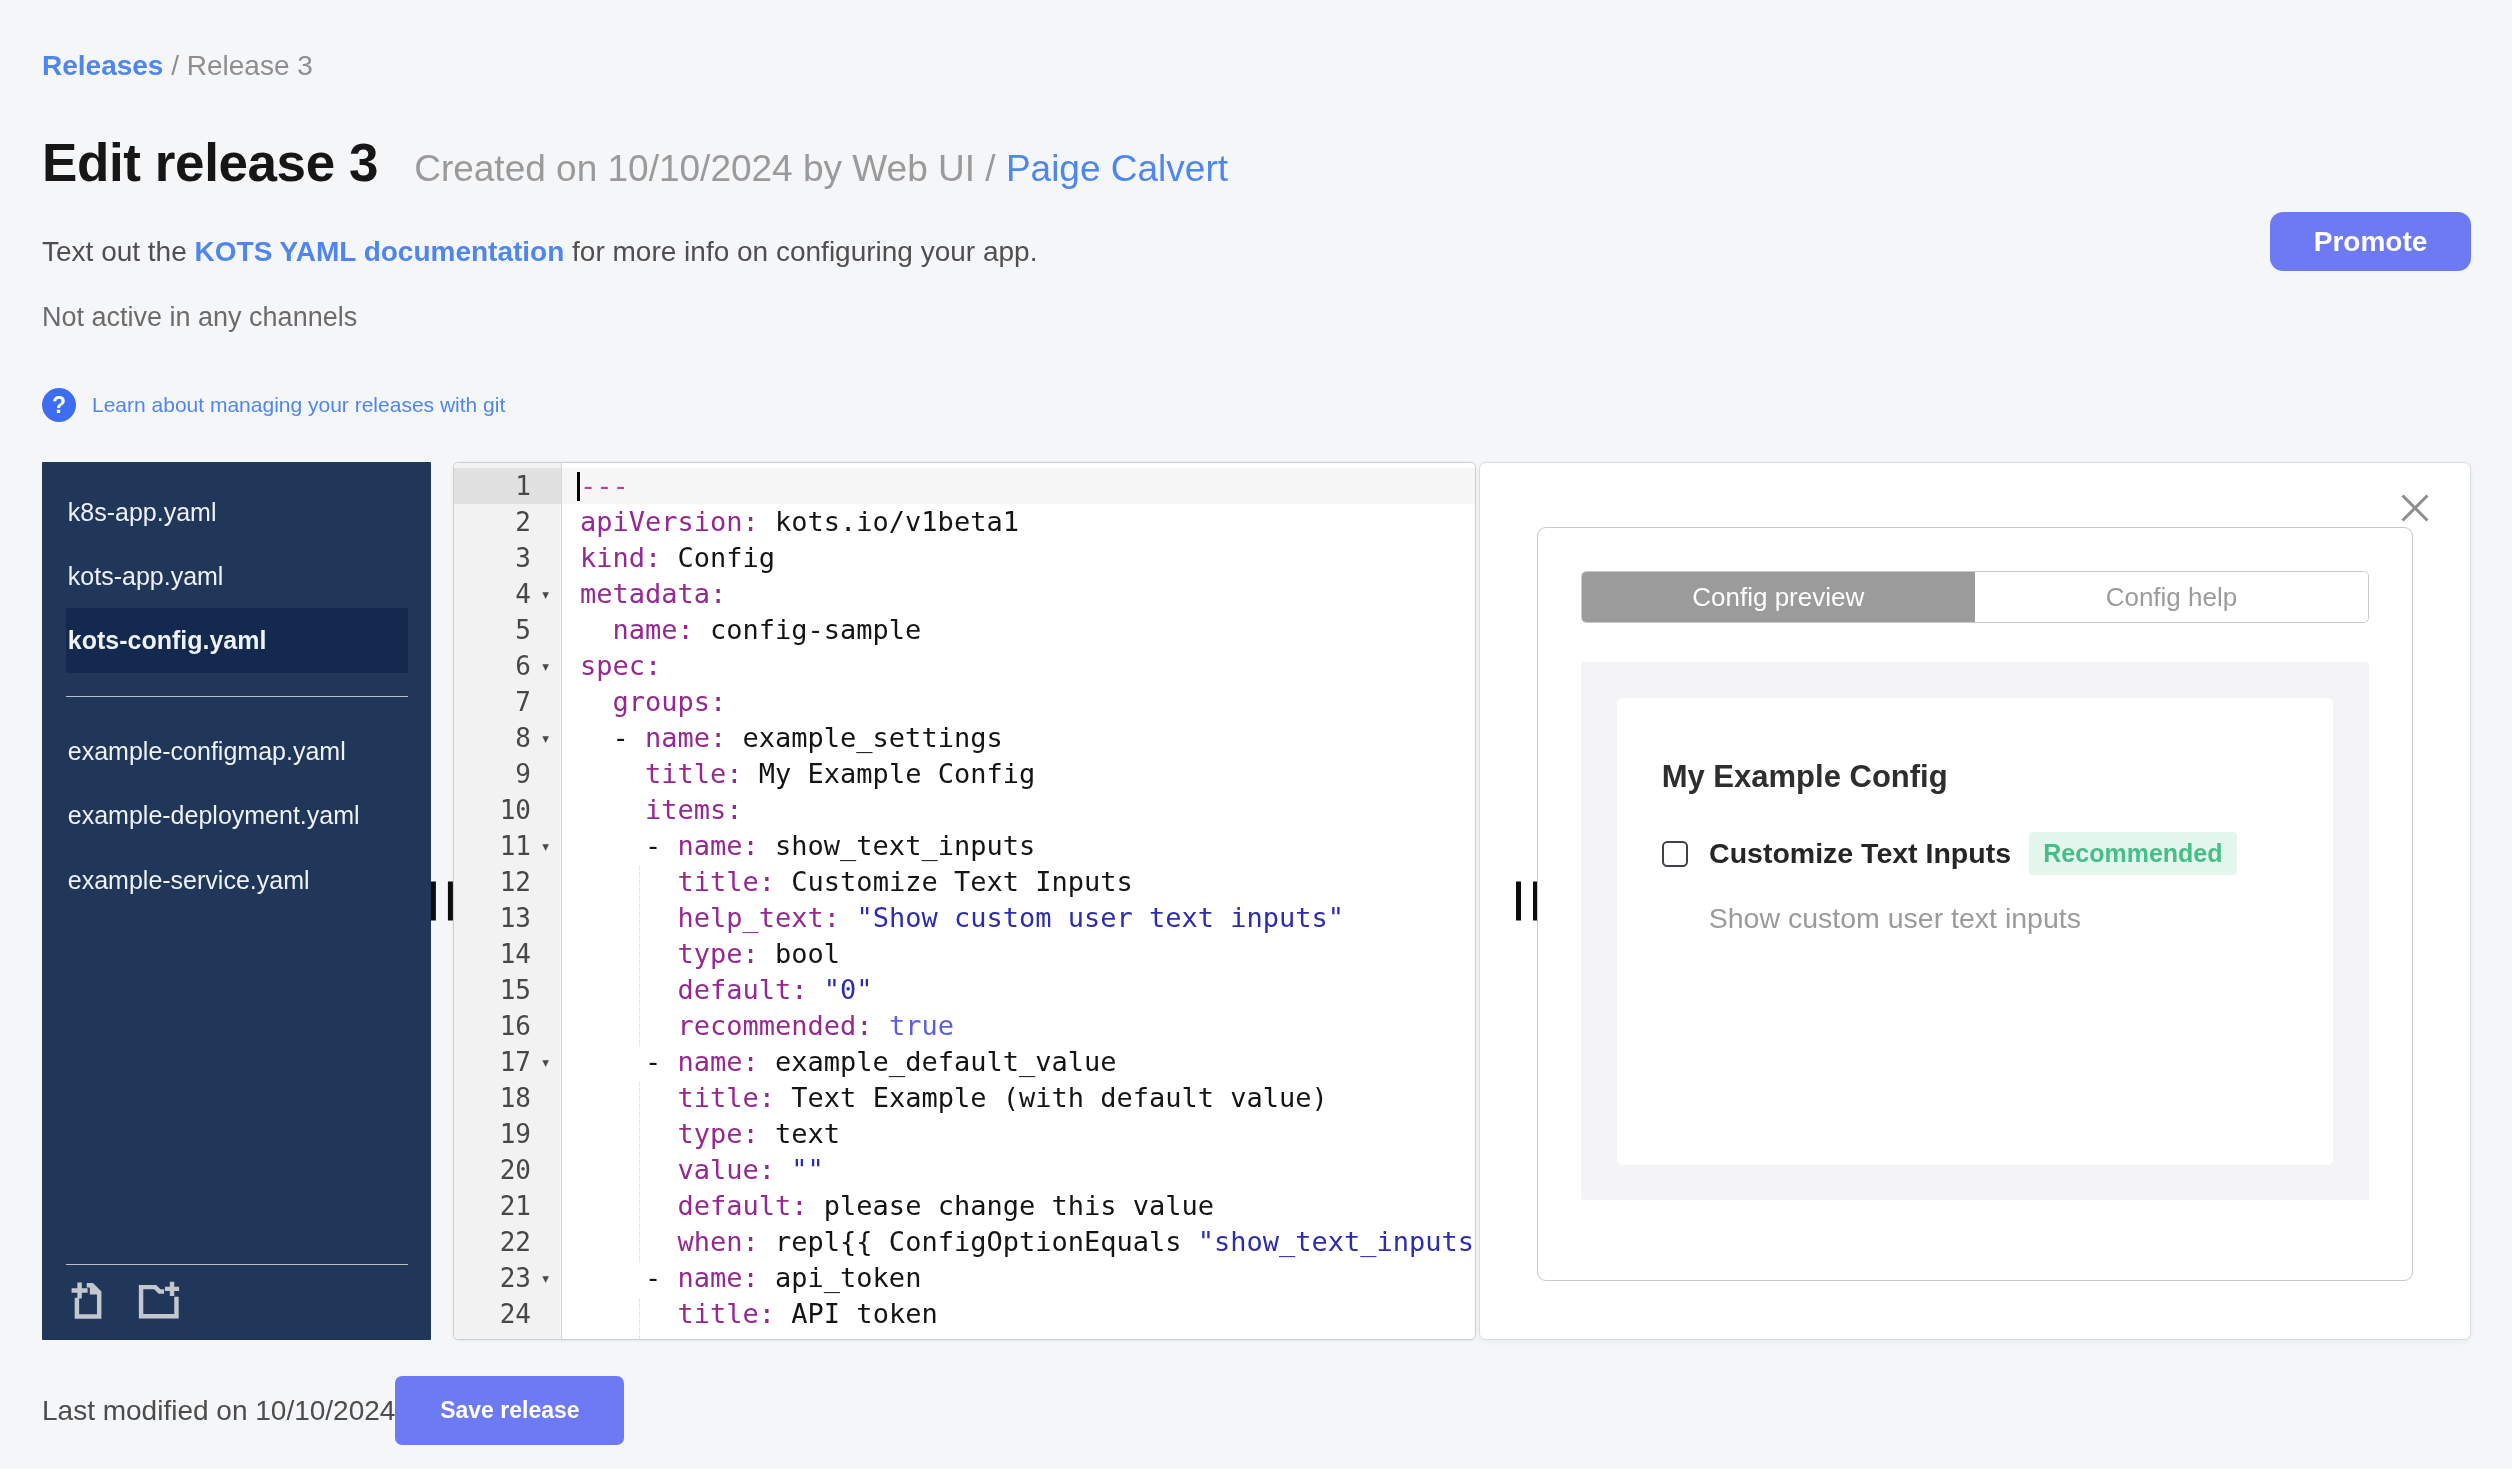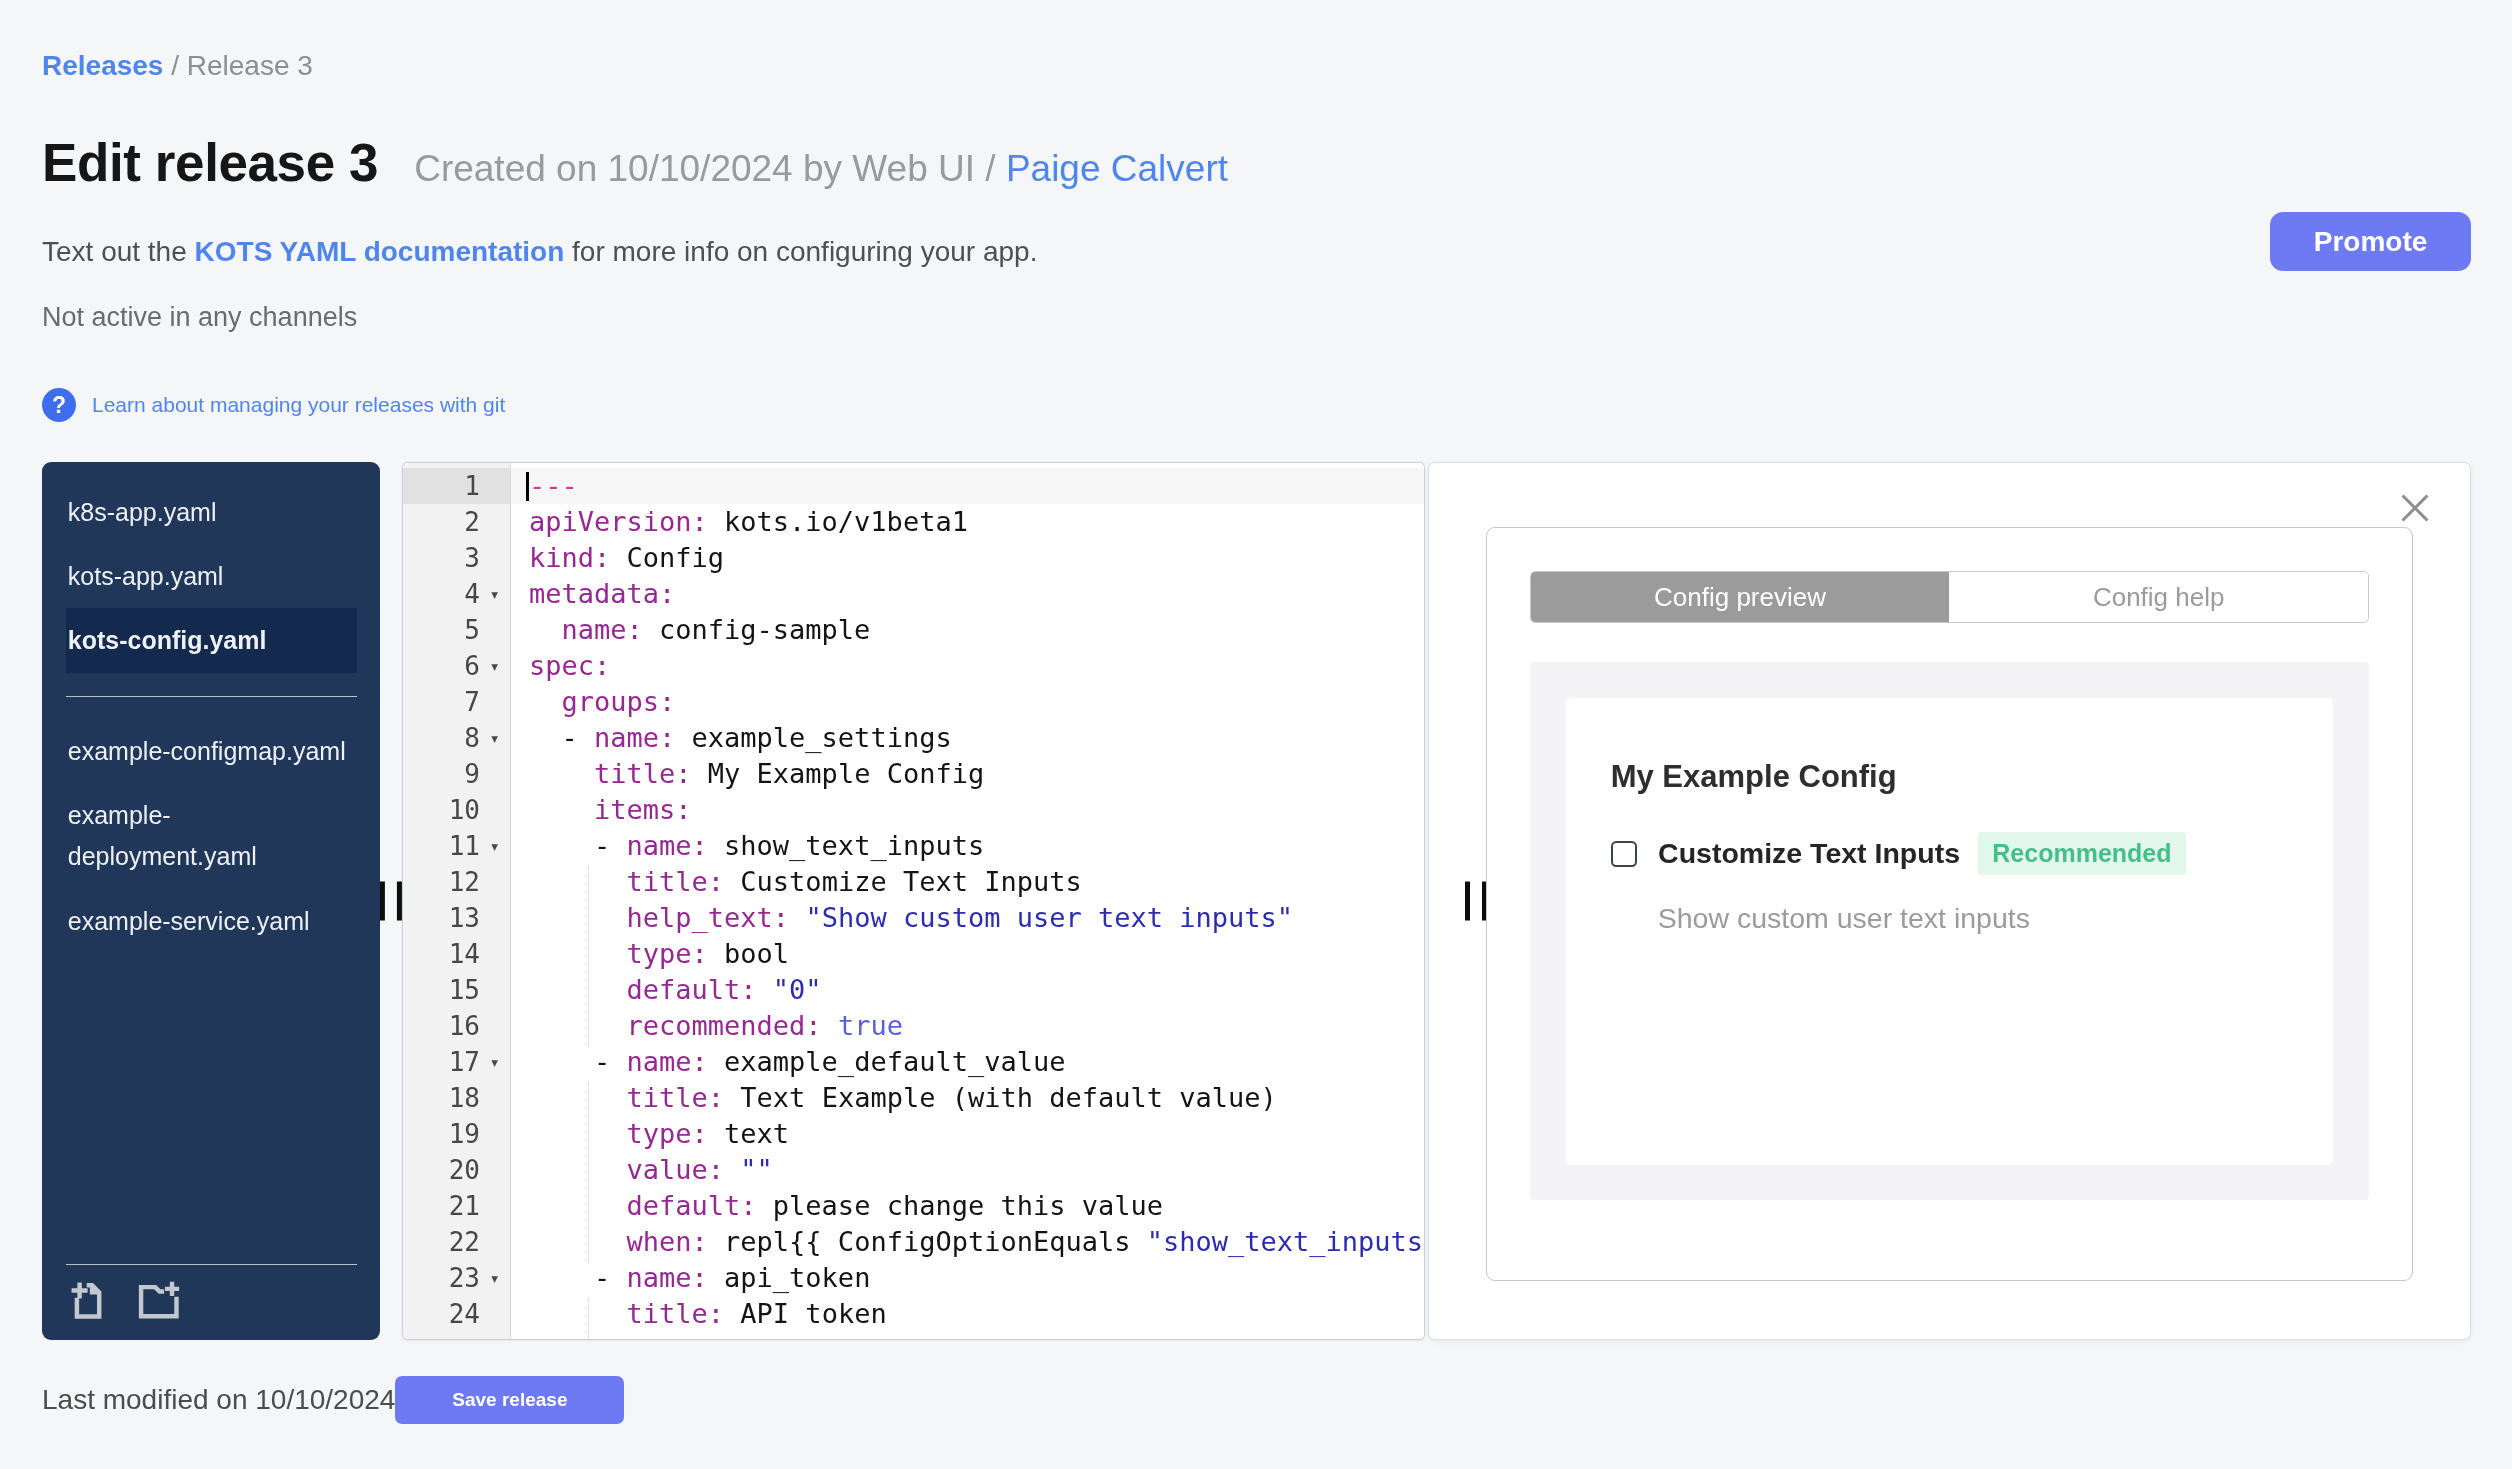--- a/index.html
+++ b/index.html
@@ -23,21 +23,21 @@
   .channel-status { margin-top:34px; font-size:27px; color:#6b6b6b; }
   .git-row { margin-top:55px; display:flex; align-items:center; cursor:pointer; }
   .q-icon { width:34px; height:34px; border-radius:50%; background:#3f6df2; color:#fff;
     font-size:23px; font-weight:700; display:flex; align-items:center; justify-content:center; flex:0 0 auto; }
   .git-link { margin-left:16px; font-size:21px; color:#4f86ee; }
 
   
   .main-row { margin-top:40px; height:878px; display:flex; }
 
   
-  .sidebar { width:338px; background:#21375a; border-radius:9px; display:flex; flex-direction:column;
+  .sidebar { width:389px; background:#21375a; border-radius:1px; display:flex; flex-direction:column;
     padding:18px 23px 16px 24px; }
   .file-list { flex:1 1 auto; overflow:hidden; }
   .file-item { color:#eef1f5; font-size:25px; line-height:41px; padding:11.6px 1.8px; cursor:pointer;
     word-break:break-word; }
   .file-item.selected { background:#13294d; font-weight:700; }
   .file-divider { border-top:0.9px solid #b8bfc7; margin:23px 0; }
   .sidebar-foot { border-top:0.9px solid #b8bfc7; padding:14.3px 0 3.6px 1.8px; display:flex; gap:25px; }
   .tree-icon { cursor:pointer; display:block; }
 
   
@@ -81,21 +81,21 @@
   .checkbox { width:26px; height:26px; border:2.2px solid #3e4246; border-radius:5.3px; background:#fff;
     cursor:pointer; flex:0 0 auto; }
   .item-label { margin-left:21.4px; font-size:28.5px; font-weight:700; color:#252525; }
   .badge { margin-left:18px; background:#e3f7ed; color:#46be87; font-size:25px; font-weight:700;
     padding:7.1px 14.3px; border-radius:3.6px; }
   .item-help { margin-top:27px; margin-left:47px; font-size:28.5px; color:#9b9b9b; }
 
   
   .footer-row { margin-top:36px; display:flex; align-items:center; }
   .last-modified { font-size:28px; color:#4c4c4c; }
-  .save-btn { width:229px; height:48px; background:#6e7af3; color:#fff; font-size:19px; font-weight:700;
+  .save-btn { width:229px; height:69px; background:#6e7af3; color:#fff; font-size:23px; font-weight:700;
     border:none; border-radius:7.1px; font-family:"Liberation Sans", sans-serif; cursor:pointer; }
 </style>
 </head>
 <body>
 
 <div class="page">
 
   <div class="breadcrumb">
     <span class="bc-link">Releases</span><span class="bc-sep"> / </span><span class="bc-current">Release 3</span>
   </div>

